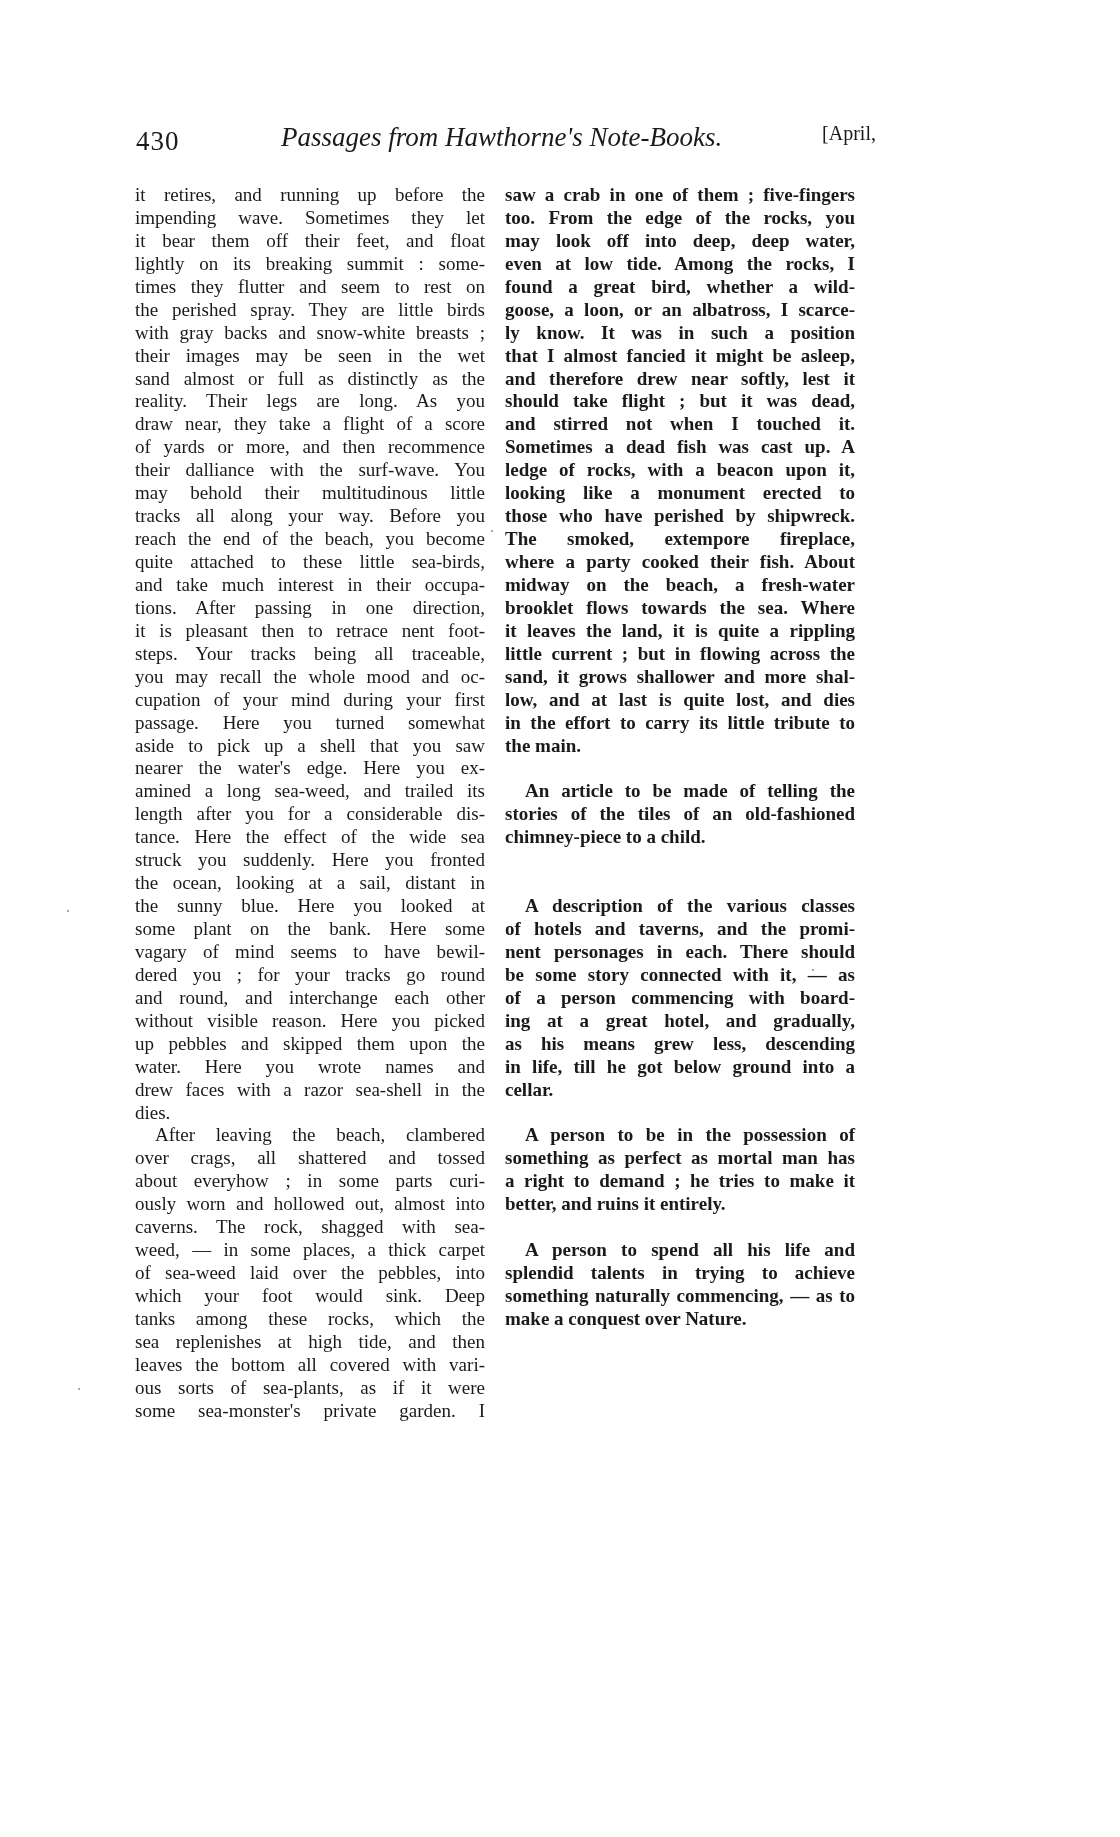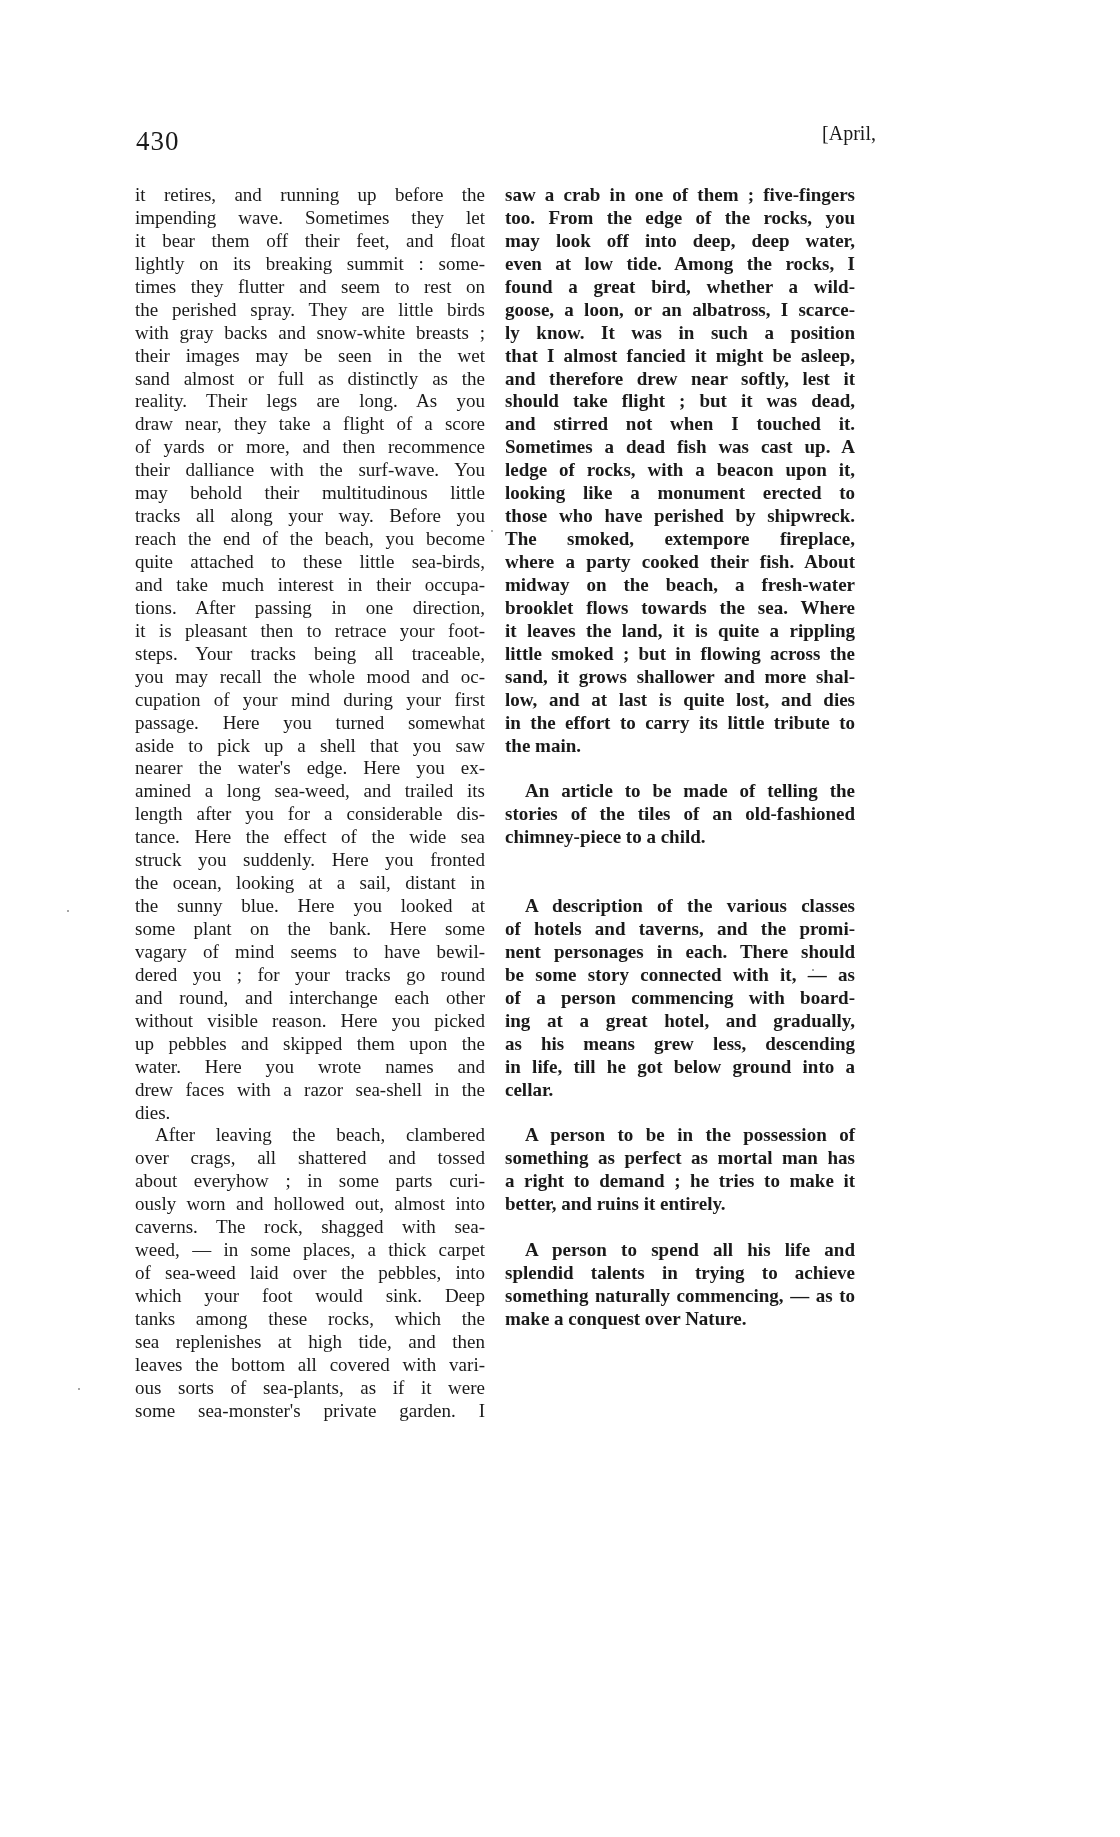--- a/index.html
+++ b/index.html
@@ -17,20 +17,21 @@
   .line.indent { padding-left: 20px; }
   .gap { display: block; height: 22.95px; }
   .speck { position: absolute; width: 2px; height: 2px; background: #888; border-radius: 1px; }
 </style>
 </head>
 <body>
 
 <div class="page">
   <div class="header">
     <span class="page-number">430</span>
+    <span class="running-title">Passages from Hawthorne's Note-Books.</span>
     <span class="month">[April,</span>
   </div>
 
   <div class="column col-left" id="col-left">
       <span class="line">it retires, and running up before the</span>
       <span class="line">impending wave. Sometimes they let</span>
       <span class="line">it bear them off their feet, and float</span>
       <span class="line">lightly on its breaking summit : some-</span>
       <span class="line">times they flutter and seem to rest on</span>
       <span class="line">the perished spray. They are little birds</span>
@@ -40,21 +41,21 @@
       <span class="line">reality. Their legs are long. As you</span>
       <span class="line">draw near, they take a flight of a score</span>
       <span class="line">of yards or more, and then recommence</span>
       <span class="line">their dalliance with the surf-wave. You</span>
       <span class="line">may behold their multitudinous little</span>
       <span class="line">tracks all along your way. Before you</span>
       <span class="line">reach the end of the beach, you become</span>
       <span class="line">quite attached to these little sea-birds,</span>
       <span class="line">and take much interest in their occupa-</span>
       <span class="line">tions. After passing in one direction,</span>
-      <span class="line">it is pleasant then to retrace your foot-</span>
+      <span class="line">it is pleasant then to retrace nent foot-</span>
       <span class="line">steps. Your tracks being all traceable,</span>
       <span class="line">you may recall the whole mood and oc-</span>
       <span class="line">cupation of your mind during your first</span>
       <span class="line">passage. Here you turned somewhat</span>
       <span class="line">aside to pick up a shell that you saw</span>
       <span class="line">nearer the water's edge. Here you ex-</span>
       <span class="line">amined a long sea-weed, and trailed its</span>
       <span class="line">length after you for a considerable dis-</span>
       <span class="line">tance. Here the effect of the wide sea</span>
       <span class="line">struck you suddenly. Here you fronted</span>
@@ -98,21 +99,21 @@
         <span class="line">and stirred not when I touched it.</span>
         <span class="line">Sometimes a dead fish was cast up. A</span>
         <span class="line">ledge of rocks, with a beacon upon it,</span>
         <span class="line">looking like a monument erected to</span>
         <span class="line">those who have perished by shipwreck.</span>
         <span class="line">The smoked, extempore fireplace,</span>
         <span class="line">where a party cooked their fish. About</span>
         <span class="line">midway on the beach, a fresh-water</span>
         <span class="line">brooklet flows towards the sea. Where</span>
         <span class="line">it leaves the land, it is quite a rippling</span>
-        <span class="line">little smoked ; but in flowing across the</span>
+        <span class="line">little current ; but in flowing across the</span>
         <span class="line">sand, it grows shallower and more shal-</span>
         <span class="line">low, and at last is quite lost, and dies</span>
         <span class="line">in the effort to carry its little tribute to</span>
         <span class="line last">the main.</span>
       </div>
       <span class="gap"></span>
       <div>
         <span class="line indent">An article to be made of telling the</span>
         <span class="line">stories of the tiles of an old-fashioned</span>
         <span class="line last">chimney-piece to a child.</span>

